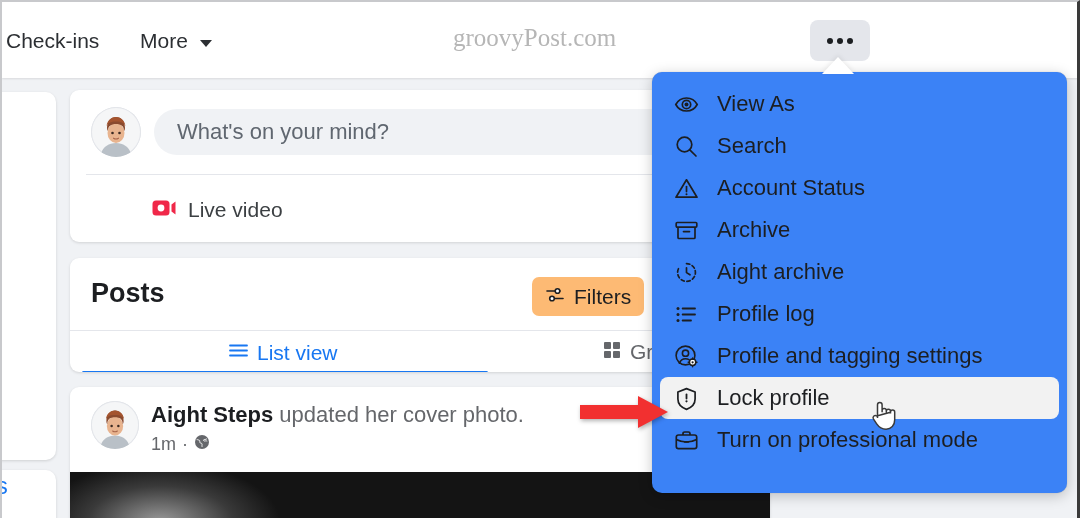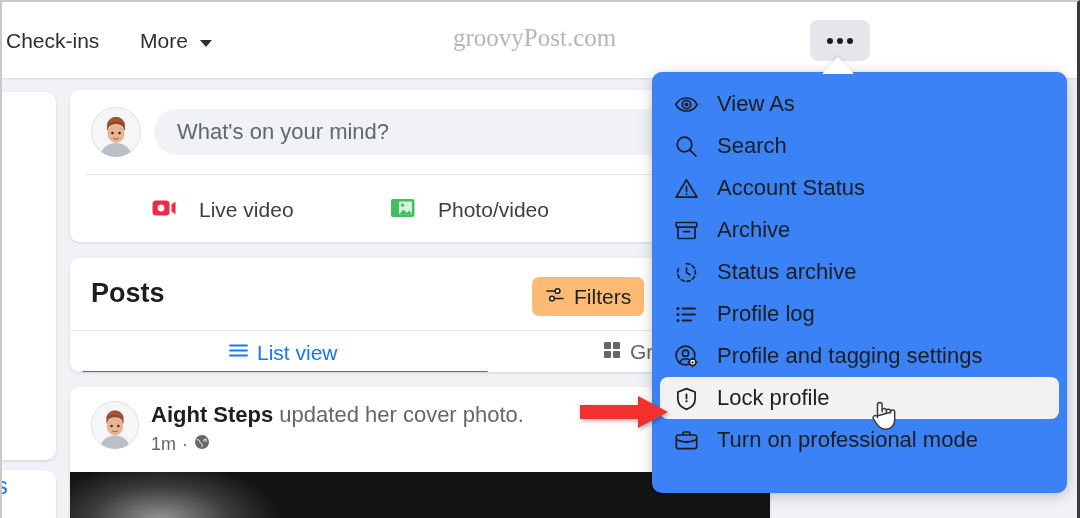--- a/index.html
+++ b/index.html
@@ -150,21 +150,21 @@
     position: absolute;
     left: 16px; top: 84px;
     width: 672px; height: 1px;
     background: #e4e6eb;
   }
   .comp-action {
     position: absolute;
     top: 105px;
     display: flex;
     align-items: center;
-    gap: 22px;
+    gap: 11px;
   }
   .comp-action .lbl {
     font-size: 21px;
     color: #3c4043;
     white-space: nowrap;
   }
   .act-live { left: 81px; }
   .act-photo { left: 320px; }
 
   
@@ -375,32 +375,20 @@
       <span>
         <svg width="26" height="26" viewBox="0 0 26 26" aria-hidden="true">
           <rect x="1.5" y="5.5" width="17" height="15" rx="3.5" fill="#f02849"></rect>
           <circle cx="10" cy="13" r="3.4" fill="#ffffff"></circle>
           <path d="M20.5 9.5l4-3v13l-4-3z" fill="#f02849"></path>
         </svg>
       </span>
       <span class="lbl">Live video</span>
     </div>
 
-    <div class="comp-action act-photo">
-      <span>
-        <svg width="26" height="26" viewBox="0 0 26 26" aria-hidden="true">
-          <rect x="1" y="4" width="10" height="18" rx="2" fill="#45bd62"></rect>
-          <rect x="6.5" y="4" width="18" height="18" rx="2.5" fill="#45bd62"></rect>
-          <rect x="9" y="6.5" width="13" height="13" rx="1.2" fill="#d4f2dc"></rect>
-          <circle cx="12.6" cy="10.2" r="1.6" fill="#45bd62"></circle>
-          <path d="M9 19.5l4.5-5 3.3 3.6 2.6-2.6 2.6 4z" fill="#45bd62"></path>
-        </svg>
-      </span>
-      <span class="lbl">Photo/video</span>
-    </div>
   </div>
 
   <div class="posts-card">
     <div class="posts-title">Posts</div>
 
     <div class="filters-btn">
       <span>
         <svg width="20" height="20" viewBox="0 0 20 20" aria-hidden="true">
           <line x1="2" y1="6" x2="15" y2="6" stroke="#1c1e21" stroke-width="1.6" stroke-linecap="round"></line>
           <line x1="5" y1="13.5" x2="18" y2="13.5" stroke="#1c1e21" stroke-width="1.6" stroke-linecap="round"></line>
@@ -528,21 +516,21 @@
         <span class="lbl">Archive</span>
       </div>
 
       <div class="menu-item">
         <span class="menu-icon">
           <svg width="25" height="25" viewBox="0 0 25 25" aria-hidden="true">
             <path d="M12.5 3.6a8.9 8.9 0 1 1-7.6 4.3" fill="none" stroke="#1c1e21" stroke-width="1.7" stroke-linecap="round" stroke-dasharray="3.4 2.6"></path>
             <polyline points="12.5,7.8 12.5,12.6 16,14.8" fill="none" stroke="#1c1e21" stroke-width="1.7" stroke-linecap="round" stroke-linejoin="round"></polyline>
           </svg>
         </span>
-        <span class="lbl">Status archive</span>
+        <span class="lbl">Aight archive</span>
       </div>
 
       <div class="menu-item">
         <span class="menu-icon">
           <svg width="25" height="25" viewBox="0 0 25 25" aria-hidden="true">
             <circle cx="4" cy="6.5" r="1.5" fill="#1c1e21"></circle>
             <circle cx="4" cy="12.5" r="1.5" fill="#1c1e21"></circle>
             <circle cx="4" cy="18.5" r="1.5" fill="#1c1e21"></circle>
             <line x1="8.6" y1="6.5" x2="21" y2="6.5" stroke="#1c1e21" stroke-width="1.8" stroke-linecap="round"></line>
             <line x1="8.6" y1="12.5" x2="21" y2="12.5" stroke="#1c1e21" stroke-width="1.8" stroke-linecap="round"></line>

